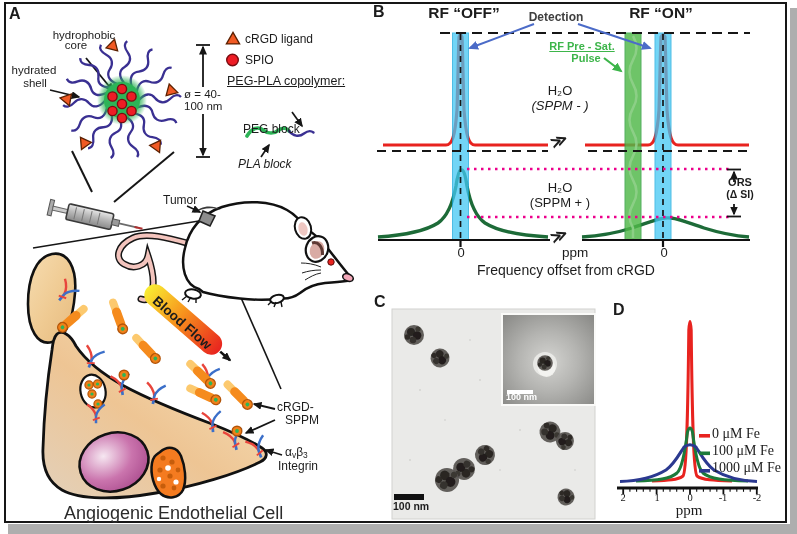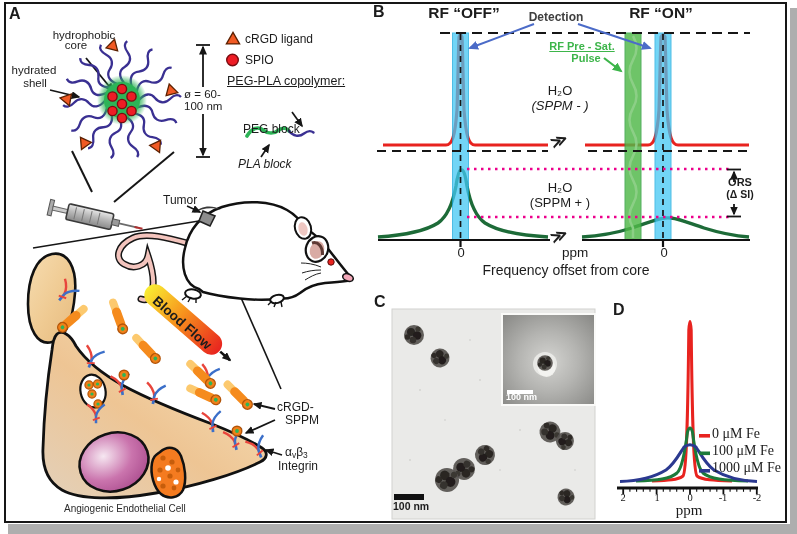--- a/index.html
+++ b/index.html
@@ -363,53 +363,53 @@
       <rect x="699" y="451.5" width="11" height="3.6" fill="#1c7a3a"></rect>
       <rect x="699" y="469" width="11" height="3.6" fill="#2b3990"></rect>
     </g>
   </svg>
 
   <div class="t b" style="left:9px;top:6px;font-size:16px;">A</div>
   <div class="t c" style="left:84px;top:30px;font-size:11.5px;text-align:center;">hydrophobic</div>
   <div class="t c" style="left:76px;top:40px;font-size:11.5px;">core</div>
   <div class="t c" style="left:34px;top:65px;font-size:11.5px;">hydrated</div>
   <div class="t c" style="left:35px;top:78px;font-size:11.5px;">shell</div>
-  <div class="t" style="left:184px;top:89px;font-size:11.5px;">ø = 60-</div>
+  <div class="t" style="left:184px;top:89px;font-size:11.5px;">ø = 40-</div>
   <div class="t" style="left:184px;top:101px;font-size:11.5px;">100 nm</div>
   <div class="t" style="left:245px;top:33px;font-size:12px;">cRGD ligand</div>
   <div class="t" style="left:245px;top:54px;font-size:12px;">SPIO</div>
   <div class="t under" style="left:227px;top:75px;font-size:12.5px;">PEG-PLA copolymer:</div>
   <div class="t" style="left:243px;top:99px;font-size:12px;margin-top:24px;">PEG block</div>
   <div class="t" style="left:238px;top:158px;font-size:12px;font-style:italic;">PLA block</div>
   <div class="t" style="left:163px;top:194px;font-size:12px;">Tumor</div>
   <div class="t b" style="left:159px;top:294px;font-size:13.5px;transform:rotate(41deg);transform-origin:0 0;">Blood Flow</div>
   <div class="t" style="left:277px;top:401px;font-size:12px;">cRGD-</div>
   <div class="t" style="left:277px;top:414px;font-size:12px;margin-left:8px;">SPPM</div>
   <div class="t" style="left:285px;top:446px;font-size:12px;"><span>α</span><sub>v</sub><span>β</span><sub>3</sub></div>
   <div class="t" style="left:278px;top:460px;font-size:12px;">Integrin</div>
-  <div class="t" style="left:64px;top:504px;font-size:10px;color:#2b2b2b;">Angiogenic Endothelial Cell</div>
+  <div class="t" style="left:64px;top:504px;font-size:18px;color:#2b2b2b;">Angiogenic Endothelial Cell</div>
 
   <div class="t b" style="left:373px;top:4px;font-size:16px;">B</div>
   <div class="t b c" style="left:464px;top:5px;font-size:15.5px;">RF “OFF”</div>
   <div class="t b c" style="left:661px;top:5px;font-size:15.5px;">RF “ON”</div>
   <div class="t b c" style="left:556px;top:11px;font-size:12px;color:#404040;">Detection</div>
   <div class="t b c" style="left:582px;top:41px;font-size:11px;color:#3db54a;text-decoration:underline;">RF Pre - Sat.</div>
   <div class="t b c" style="left:586px;top:53px;font-size:11px;color:#3db54a;">Pulse</div>
   <div class="t c" style="left:560px;top:84px;font-size:13px;">H₂O</div>
   <div class="t c" style="left:560px;top:99px;font-size:13px;font-style:italic;">(SPPM - )</div>
   <div class="t c" style="left:560px;top:181px;font-size:13px;">H₂O</div>
   <div class="t c" style="left:560px;top:196px;font-size:13px;">(SPPM + )</div>
   <div class="t b c" style="left:740px;top:177px;font-size:11px;">ORS</div>
   <div class="t b c" style="left:740px;top:189px;font-size:10.5px;">(Δ SI)</div>
   <div class="t b" style="left:551px;top:133px;font-size:16px;transform:rotate(-22deg);">≫</div>
   <div class="t b" style="left:551px;top:228px;font-size:16px;transform:rotate(-22deg);">≫</div>
   <div class="t c" style="left:461px;top:246px;font-size:13px;">0</div>
   <div class="t c" style="left:664px;top:246px;font-size:13px;">0</div>
   <div class="t" style="left:562px;top:246px;font-size:13.5px;">ppm</div>
-  <div class="t c" style="left:566px;top:263px;font-size:14px;">Frequency offset from core</div>
+  <div class="t c" style="left:566px;top:263px;font-size:14px;">Frequency offset from cRGD</div>
 
   <div class="t b" style="left:374px;top:294px;font-size:16px;">C</div>
   <div class="t b" style="left:393px;top:501px;font-size:10.5px;">100 nm</div>
   <div class="t b" style="left:506px;top:393px;font-size:9px;color:#ffffff;">100 nm</div>
 
   <div class="t b" style="left:613px;top:302px;font-size:16px;">D</div>
   <div class="t serif" style="left:712px;top:427px;font-size:14px;">0 μM Fe</div>
   <div class="t serif" style="left:712px;top:444px;font-size:14px;">100 μM Fe</div>
   <div class="t serif" style="left:712px;top:461px;font-size:14px;">1000 μM Fe</div>
   <div class="t serif c" style="left:623px;top:493px;font-size:10.5px;">2</div>

